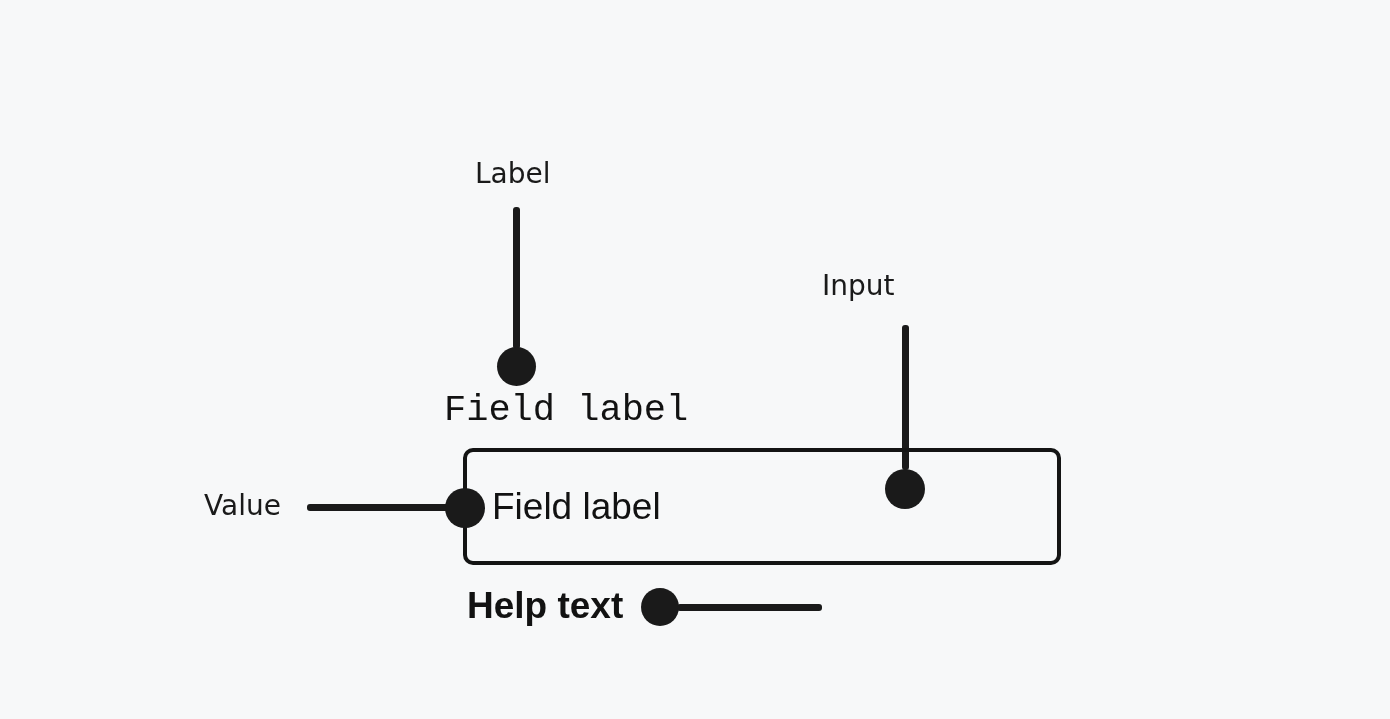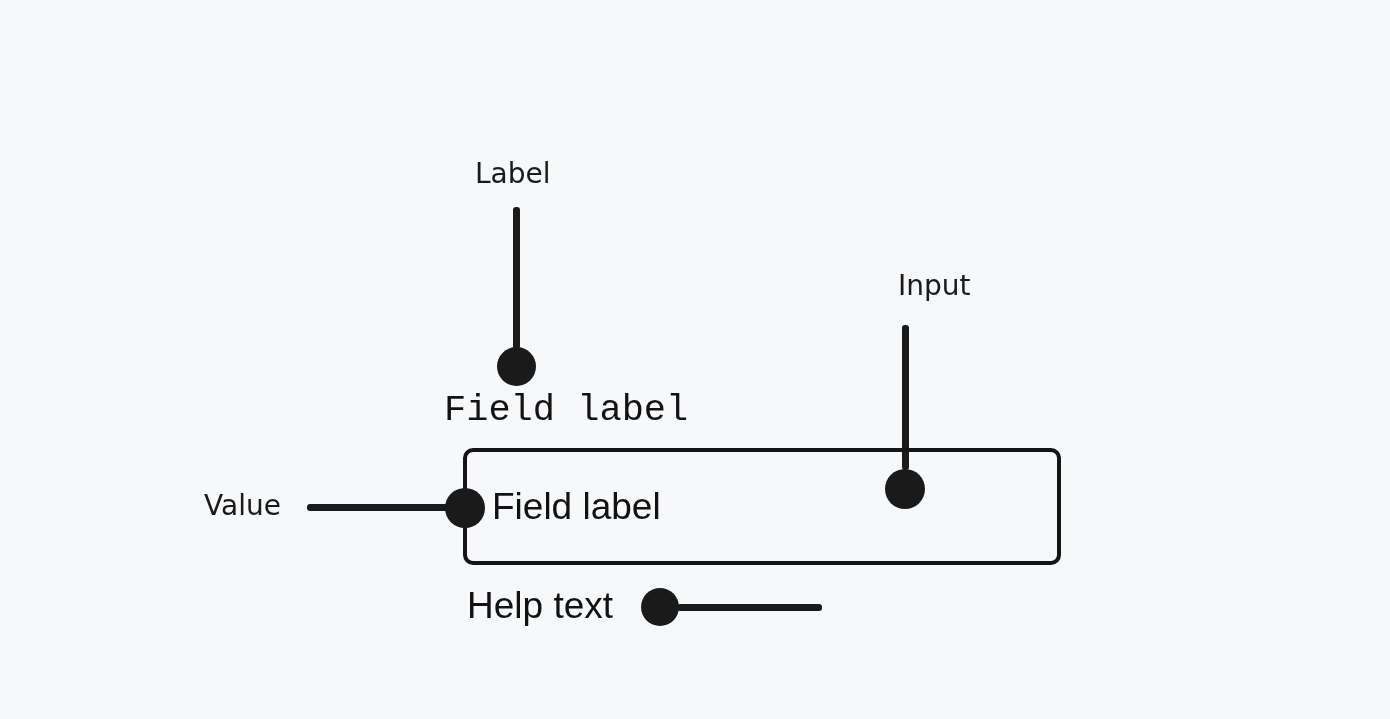--- a/index.html
+++ b/index.html
@@ -52,27 +52,27 @@
     border: 4px solid #141414;
     border-radius: 10px;
     background: transparent;
   }
   
   .ann-label        { left: 443px; top: 126px; }
   .label-line       { left: 481px; top: 175px; width: 7px;  height: 142px; }
   .label-dot        { left: 465px; top: 315px; width: 39px; height: 39px; }
   .field-label      { left: 412px; top: 358px; font-family: Liberation Mono, monospace; }
   .field-value      { left: 460px; top: 455px; }
-  .ann-input        { left: 866px; top: 238px; }
+  .ann-input        { left: 790px; top: 238px; }
   .input-line       { left: 870px; top: 293px; width: 7px;  height: 145px; }
   .input-dot        { left: 853px; top: 437px; width: 40px; height: 40px; }
   .ann-value        { left: 172px; top: 458px; text-align: right; }
   .value-line       { left: 275px; top: 472px; width: 158px; height: 7px; }
   .value-dot        { left: 413px; top: 456px; width: 40px; height: 40px; }
-  .help-text        { left: 435px; top: 554px; }
+  .help-text        { left: 435px; top: 554px; font-weight: bold; }
   .help-dot         { left: 609px; top: 556px; width: 38px; height: 38px; }
   .help-line        { left: 645px; top: 572px; width: 145px; height: 7px; }
   .ann-description  { left: 805px; top: 557px; }
 </style>
 </head>
 <body>
 
 <div class="canvas">
 
   <div class="annotation ann-label">Label</div>

